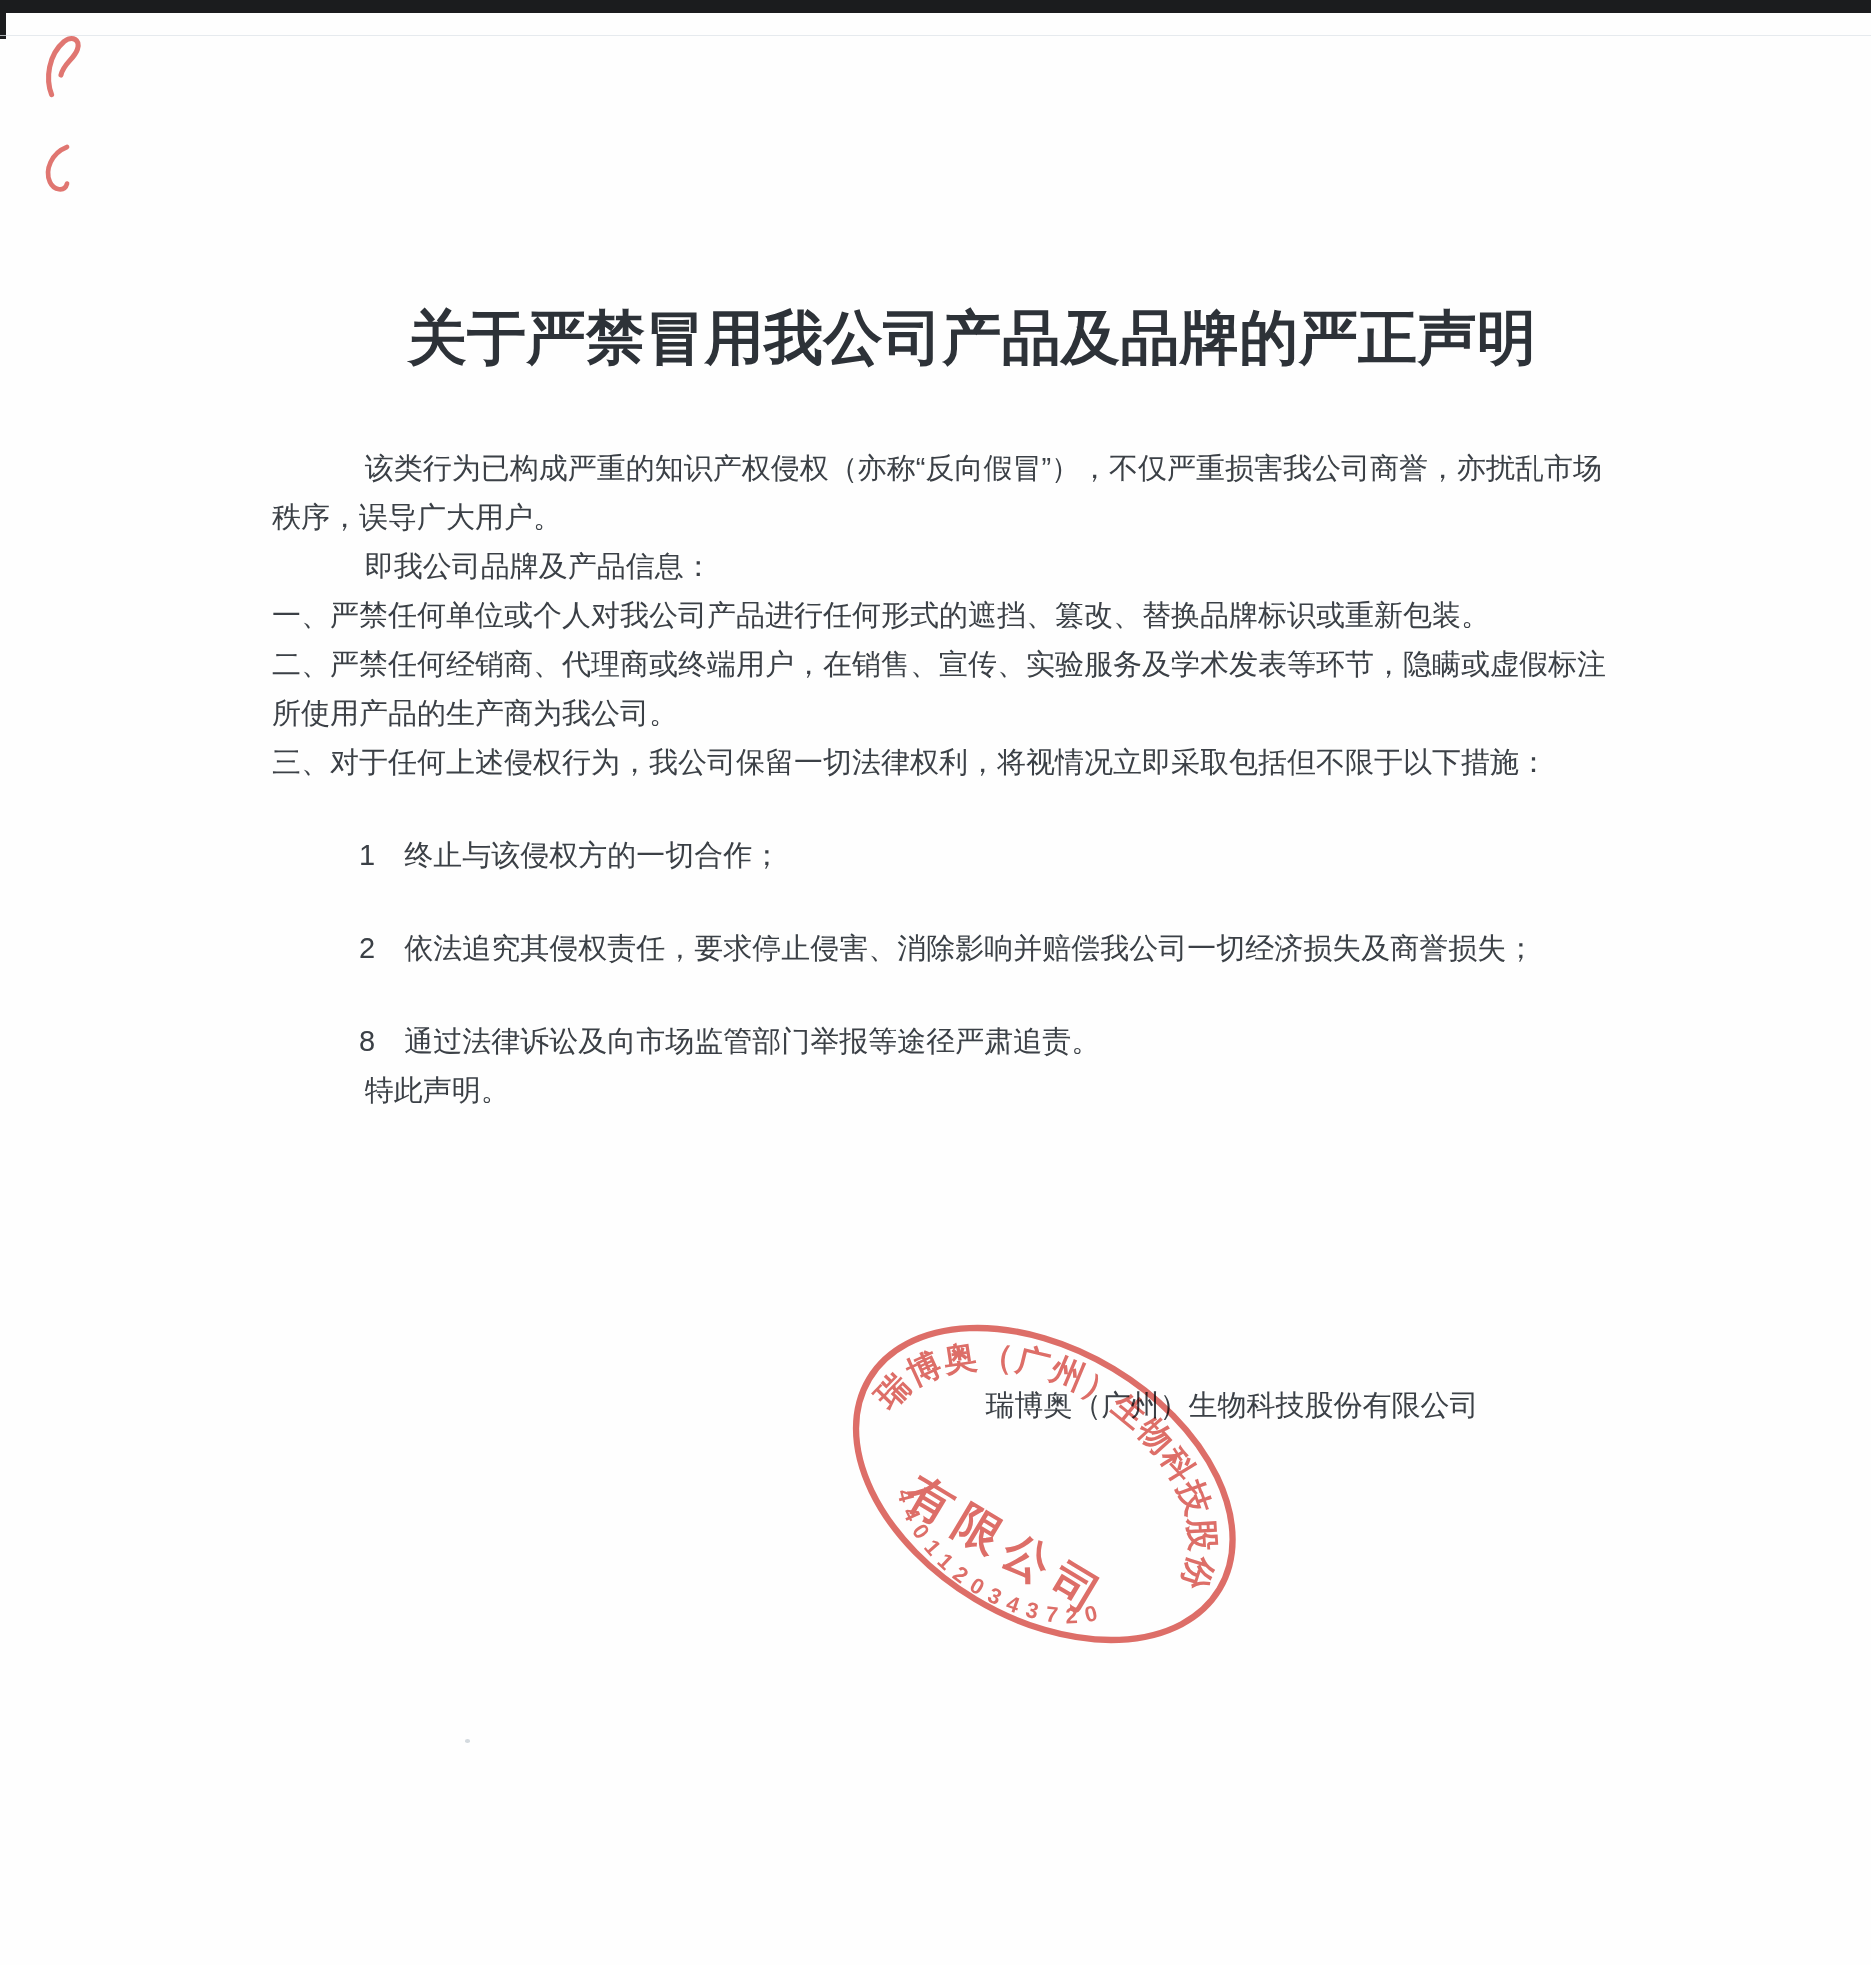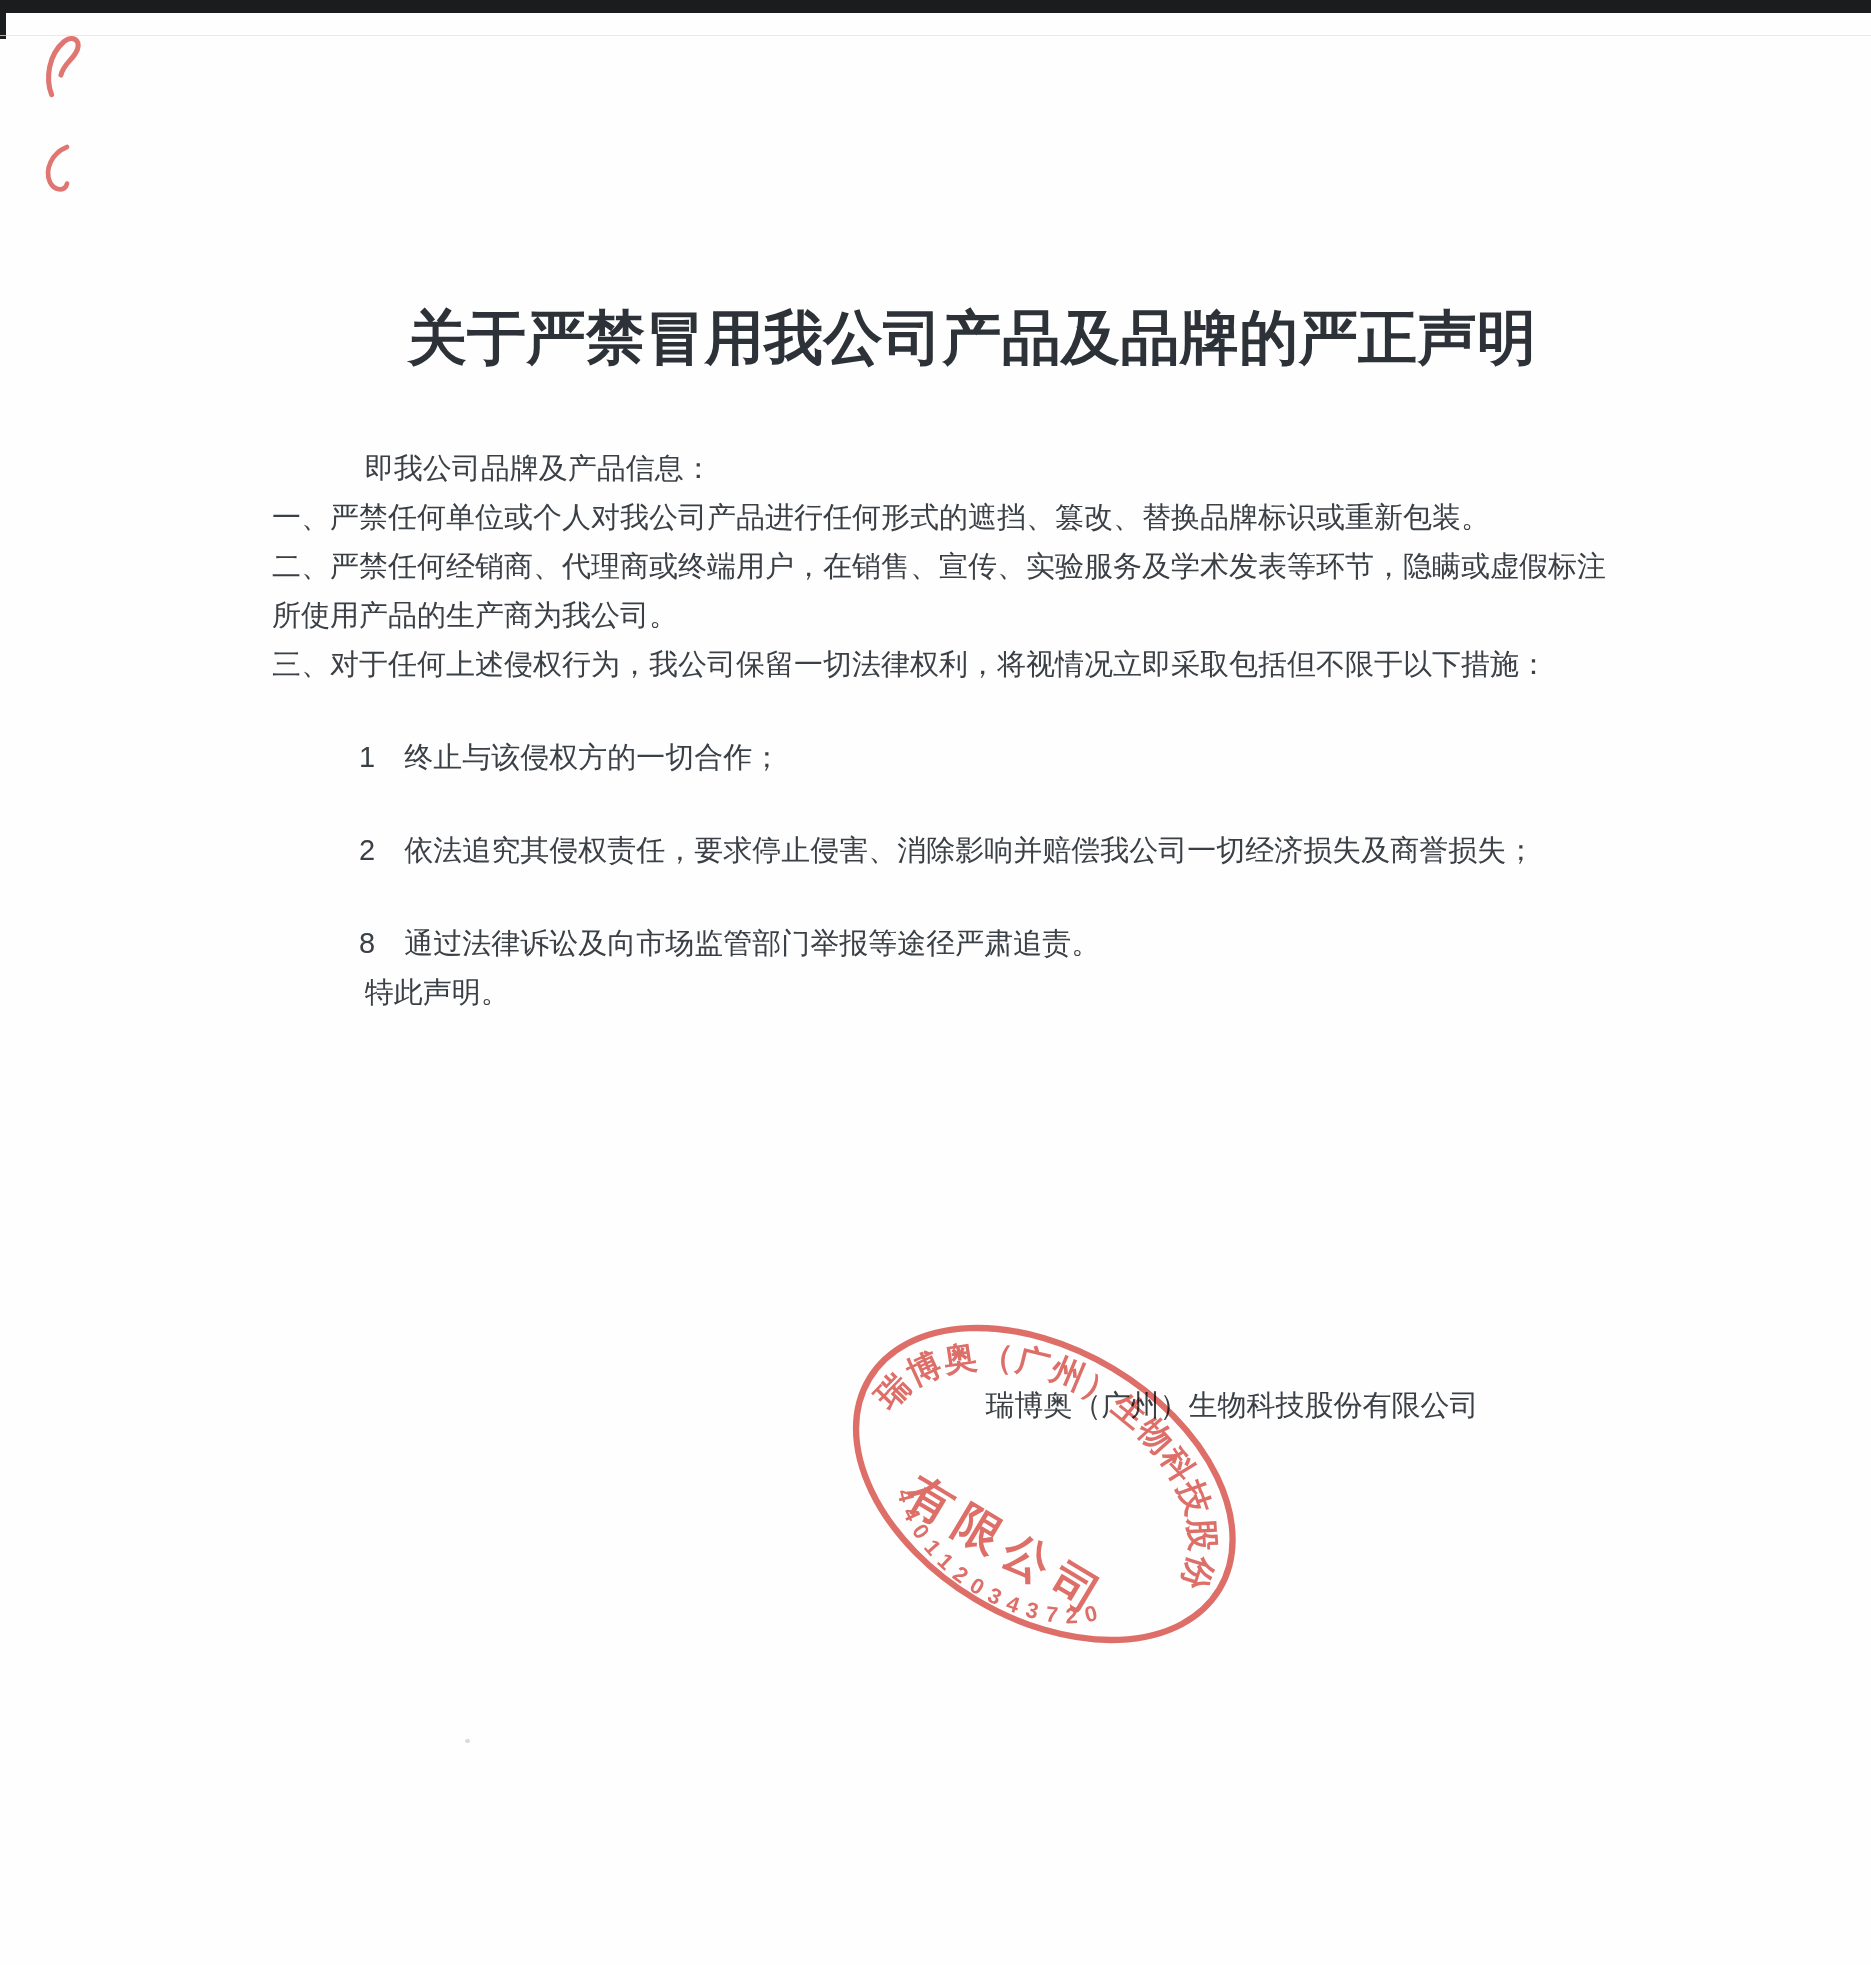--- a/index.html
+++ b/index.html
@@ -69,20 +69,22 @@
   </svg>
   <svg class="scribble" style="left:39px; top:142px; width:37px; height:61px;" viewBox="0 0 95 155">
     <path d="M72 12 C 32 28, 14 70, 28 102 C 38 124, 66 128, 72 106" stroke-width="12"></path>
   </svg>
 
   <div class="speck speck2"></div>
 
   <h1 class="title">关于严禁冒用我公司产品及品牌的严正声明</h1>
 
   <div class="body-block">
+    <p class="para ti">该类行为已构成严重的知识产权侵权（亦称“反向假冒”），不仅严重损害我公司商誉，亦扰乱市场
+秩序，误导广大用户。</p>
     <p class="para ti">即我公司品牌及产品信息：</p>
     <p class="para">一、严禁任何单位或个人对我公司产品进行任何形式的遮挡、篡改、替换品牌标识或重新包装。</p>
     <p class="para">二、严禁任何经销商、代理商或终端用户，在销售、宣传、实验服务及学术发表等环节，隐瞒或虚假标注
 所使用产品的生产商为我公司。</p>
     <p class="para">三、对于任何上述侵权行为，我公司保留一切法律权利，将视情况立即采取包括但不限于以下措施：</p>
     <p class="para ti-sub">1　终止与该侵权方的一切合作；</p>
     <p class="para ti-sub">2　依法追究其侵权责任，要求停止侵害、消除影响并赔偿我公司一切经济损失及商誉损失；</p>
     <p class="para ti-sub">8　通过法律诉讼及向市场监管部门举报等途径严肃追责。</p>
     <p class="para ti">特此声明。</p>
   </div>

